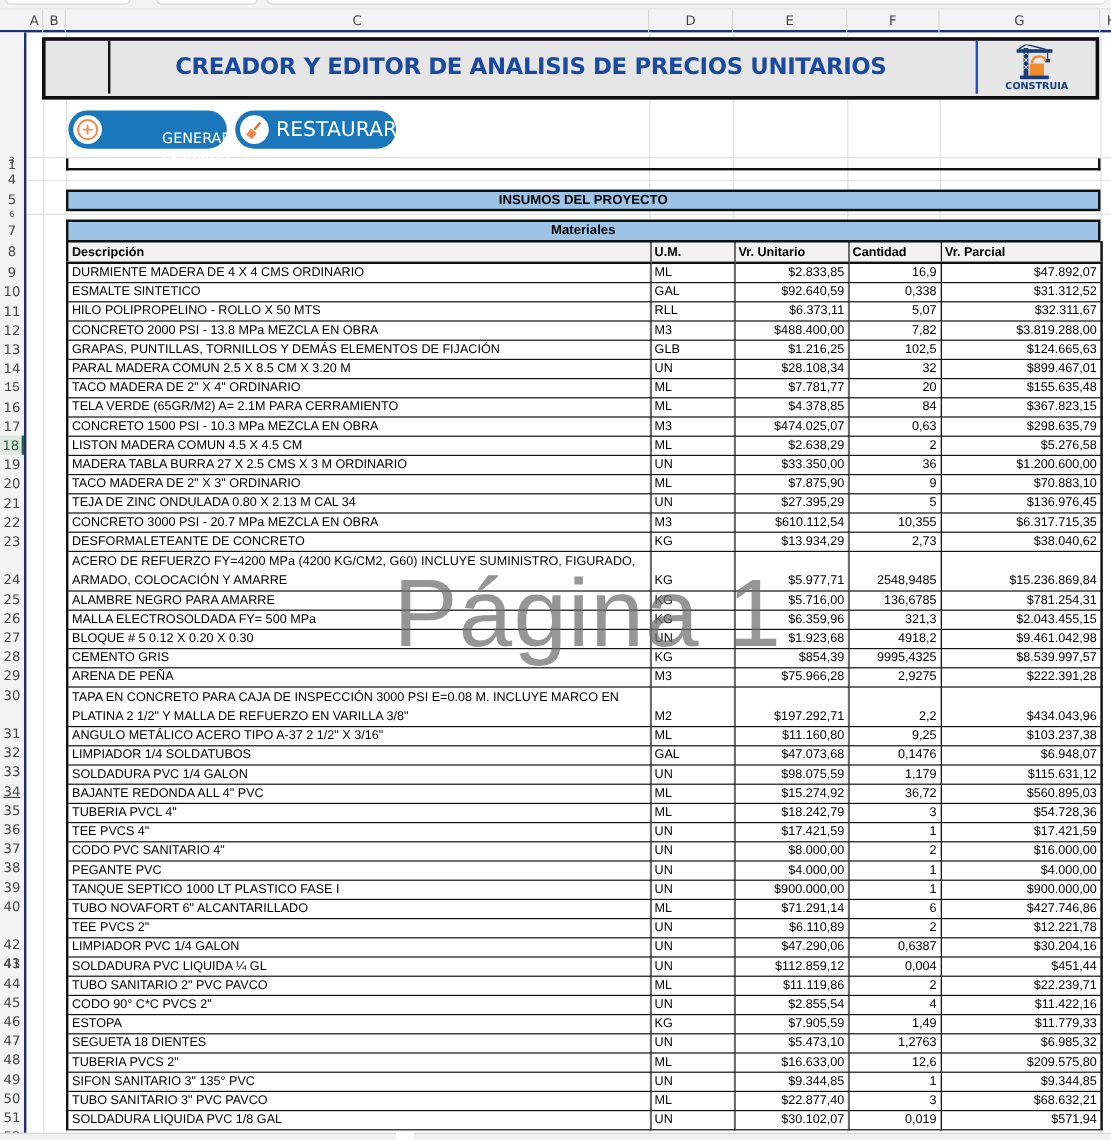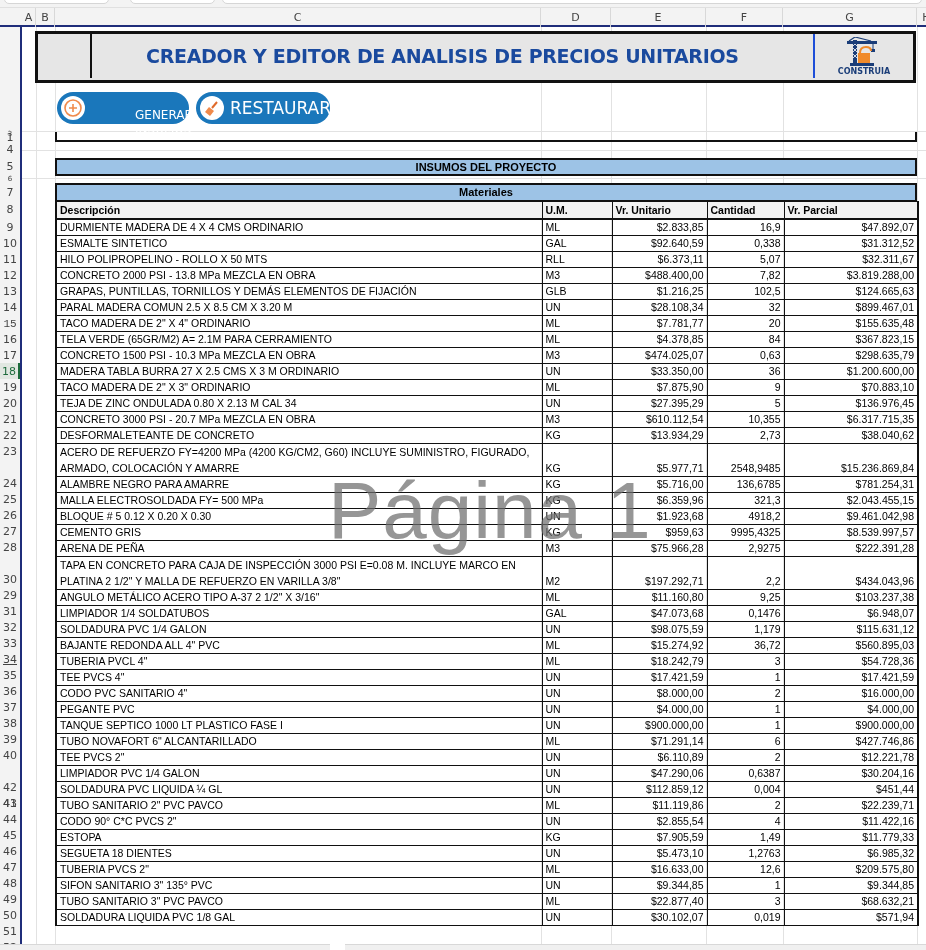--- a/index.html
+++ b/index.html
@@ -119,21 +119,21 @@
     <div class="rn" style="top: 352px; height: 16px; display: flex; align-items: flex-end; justify-content: center; padding-bottom: 1px;">19</div>
     <div class="rn" style="top: 368px; height: 16px; display: flex; align-items: flex-end; justify-content: center; padding-bottom: 1px;">20</div>
     <div class="rn" style="top: 384px; height: 16px; display: flex; align-items: flex-end; justify-content: center; padding-bottom: 1px;">21</div>
     <div class="rn" style="top: 400px; height: 16px; display: flex; align-items: flex-end; justify-content: center; padding-bottom: 1px;">22</div>
     <div class="rn" style="top: 416px; height: 16px; display: flex; align-items: flex-end; justify-content: center; padding-bottom: 1px;">23</div>
     <div class="rn" style="top: 432px; height: 32px; display: flex; align-items: flex-end; justify-content: center; padding-bottom: 1px;">24</div>
     <div class="rn" style="top: 464px; height: 16px; display: flex; align-items: flex-end; justify-content: center; padding-bottom: 1px;">25</div>
     <div class="rn" style="top: 480px; height: 16px; display: flex; align-items: flex-end; justify-content: center; padding-bottom: 1px;">26</div>
     <div class="rn" style="top: 496px; height: 16px; display: flex; align-items: flex-end; justify-content: center; padding-bottom: 1px;">27</div>
     <div class="rn" style="top: 512px; height: 16px; display: flex; align-items: flex-end; justify-content: center; padding-bottom: 1px;">28</div>
-    <div class="rn" style="top: 528px; height: 16px; display: flex; align-items: flex-end; justify-content: center; padding-bottom: 1px; margin-top: 32px;">29</div>
+    <div class="rn" style="top: 528px; height: 16px; display: flex; align-items: flex-end; justify-content: center; padding-bottom: 1px;">29</div>
     <div class="rn" style="top: 544px; height: 16px; display: flex; align-items: flex-end; justify-content: center; padding-bottom: 1px;">30</div>
     <div class="rn" style="top: 560px; height: 32px; display: flex; align-items: flex-end; justify-content: center; padding-bottom: 1px;">31</div>
     <div class="rn" style="top: 592px; height: 16px; display: flex; align-items: flex-end; justify-content: center; padding-bottom: 1px;">32</div>
     <div class="rn" style="top: 608px; height: 16px; display: flex; align-items: flex-end; justify-content: center; padding-bottom: 1px;">33</div>
     <div class="rn" style="top: 624px; height: 16px; display: flex; align-items: flex-end; justify-content: center; padding-bottom: 1px; text-decoration: underline;">34</div>
     <div class="rn" style="top: 640px; height: 16px; display: flex; align-items: flex-end; justify-content: center; padding-bottom: 1px;">35</div>
     <div class="rn" style="top: 656px; height: 16px; display: flex; align-items: flex-end; justify-content: center; padding-bottom: 1px;">36</div>
     <div class="rn" style="top: 672px; height: 16px; display: flex; align-items: flex-end; justify-content: center; padding-bottom: 1px;">37</div>
     <div class="rn" style="top: 688px; height: 16px; display: flex; align-items: flex-end; justify-content: center; padding-bottom: 1px;">38</div>
     <div class="rn" style="top: 704px; height: 16px; display: flex; align-items: flex-end; justify-content: center; padding-bottom: 1px;">39</div>
@@ -274,20 +274,27 @@
         <td class="num">$367.823,15</td>
       </tr>
       <tr>
         <td class="desc">CONCRETO 1500 PSI - 10.3 MPa MEZCLA EN OBRA</td>
         <td>M3</td>
         <td class="num">$474.025,07</td>
         <td class="num">0,63</td>
         <td class="num">$298.635,79</td>
       </tr>
       <tr>
+        <td class="desc">LISTON MADERA COMUN 4.5 X 4.5 CM</td>
+        <td>ML</td>
+        <td class="num">$2.638,29</td>
+        <td class="num">2</td>
+        <td class="num">$5.276,58</td>
+      </tr>
+      <tr>
         <td class="desc">MADERA TABLA BURRA 27 X 2.5 CMS X 3 M ORDINARIO</td>
         <td>UN</td>
         <td class="num">$33.350,00</td>
         <td class="num">36</td>
         <td class="num">$1.200.600,00</td>
       </tr>
       <tr>
         <td class="desc">TACO MADERA DE 2" X 3" ORDINARIO</td>
         <td>ML</td>
         <td class="num">$7.875,90</td>
@@ -339,21 +346,21 @@
       <tr>
         <td class="desc">BLOQUE # 5 0.12 X 0.20 X 0.30</td>
         <td>UN</td>
         <td class="num">$1.923,68</td>
         <td class="num">4918,2</td>
         <td class="num">$9.461.042,98</td>
       </tr>
       <tr>
         <td class="desc">CEMENTO GRIS</td>
         <td>KG</td>
-        <td class="num">$959,63</td>
+        <td class="num">$854,39</td>
         <td class="num">9995,4325</td>
         <td class="num">$8.539.997,57</td>
       </tr>
       <tr>
         <td class="desc">ARENA DE PEÑA</td>
         <td>M3</td>
         <td class="num">$75.966,28</td>
         <td class="num">2,9275</td>
         <td class="num">$222.391,28</td>
       </tr>

